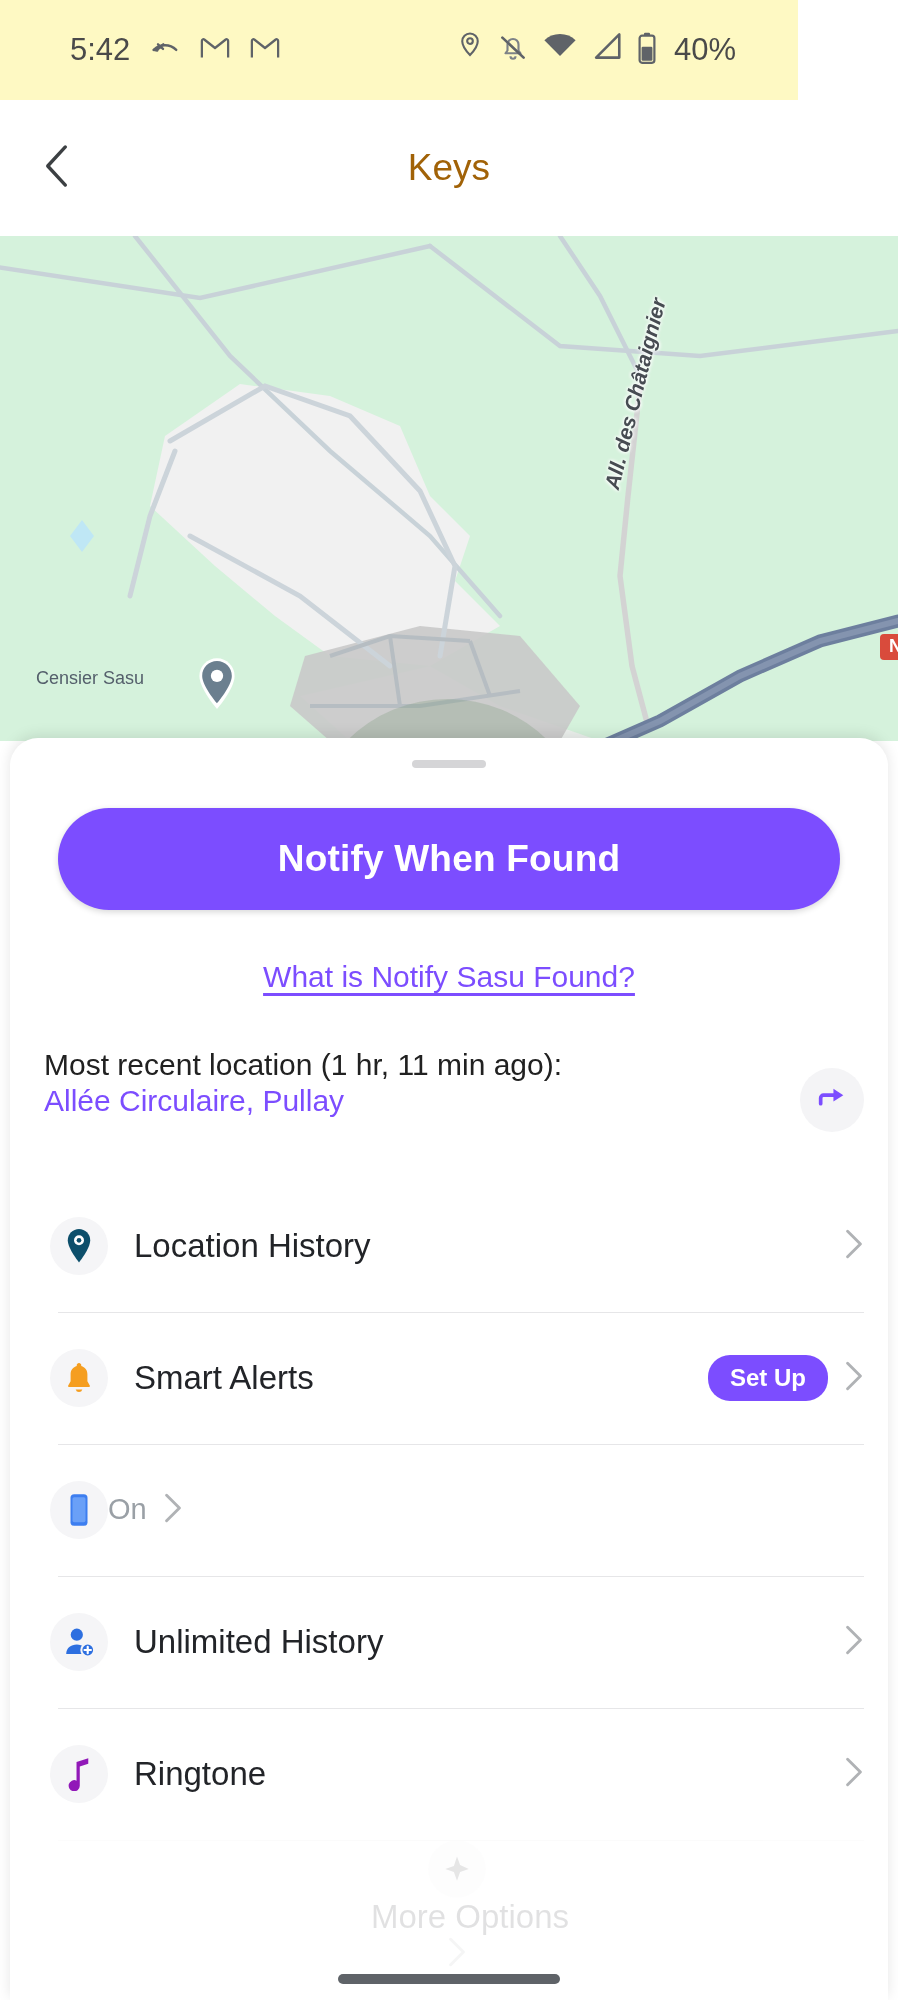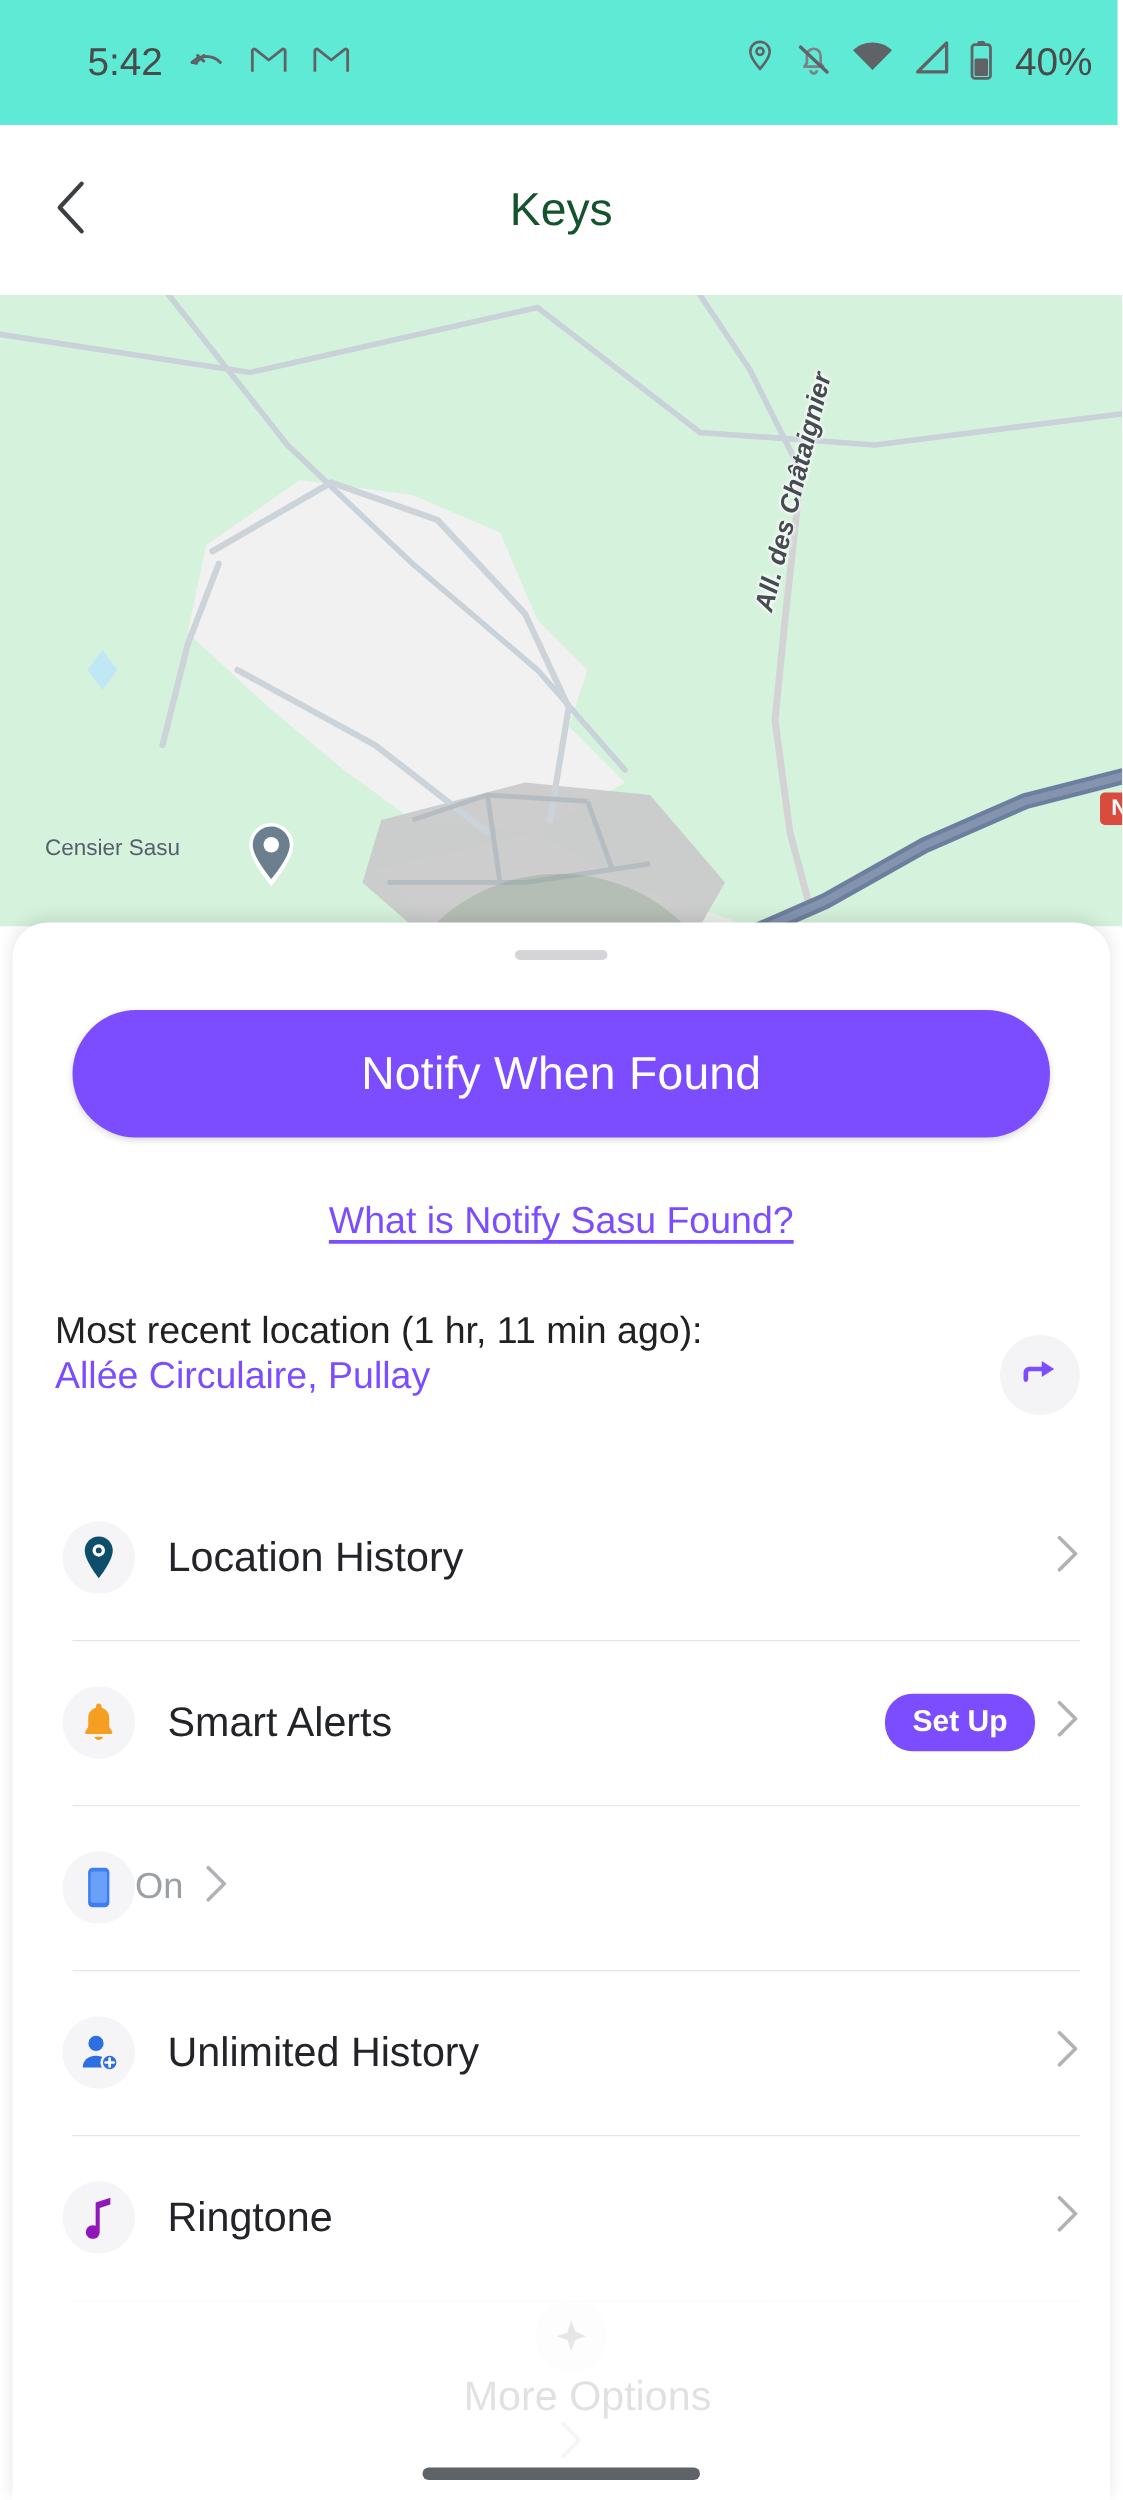--- a/index.html
+++ b/index.html
@@ -12,25 +12,25 @@
   .phone {
     position: relative;
     width: 898px; height: 2000px;
     background: #ffffff;
     overflow: hidden;
   }
 
   
   .status-bar {
     position: absolute; top: 0; left: 0;
-    width: 894px; height: 100px;
+    width: 798px; height: 100px;
     display: flex; align-items: center;
     justify-content: space-between;
-    padding: 0 20px 0 70px;
-    background: #5eead4;
+    padding: 0 62px 0 70px;
+    background: #fef9c3;
   }
   .status-left { display: flex; align-items: center; gap: 20px; }
   .status-time {
     font-size: 31px; color: #4a4a4a; font-weight: 400;
     letter-spacing: 0px;
   }
   .status-right { display: flex; gap: 15px; }
   .status-pct {
     font-size: 31px; color: #4a4a4a; margin-left: 2px;
   }
@@ -45,21 +45,21 @@
   }
   .back-btn {
     position: absolute; left: 28px; top: 50%;
     transform: translateY(-50%);
     width: 60px; height: 60px;
     display: flex; align-items: center; justify-content: center;
     cursor: pointer;
   }
   .app-title {
     width: 100%; text-align: center;
-    font-size: 37px; color: #14532d; font-weight: 400;
+    font-size: 37px; color: #a16207; font-weight: 400;
   }
 
   
   .map {
     position: absolute; top: 236px; left: 0;
     width: 898px; height: 505px;
     background: #d5f2dc;
     overflow: hidden;
   }
   .map svg { position: absolute; top: 0; left: 0; }
@@ -122,21 +122,21 @@
     margin: 22px auto 0 auto;
   }
   .primary-btn {
     display: block;
     margin: 40px auto 0 auto;
     width: 782px; height: 102px;
     background: #7c4dff;
     border: none; border-radius: 51px;
     color: #ffffff;
     font-family: "Liberation Sans", sans-serif;
-    font-size: 37px; font-weight: 400;
+    font-size: 37px; font-weight: 700;
     letter-spacing: 0.2px;
     cursor: pointer;
     box-shadow: 0 2px 6px rgba(0,0,0,0.16);
   }
   .link-row {
     text-align: center; margin-top: 50px;
   }
   .help-link {
     font-size: 30px; color: #7c4dff;
     text-decoration: underline;

